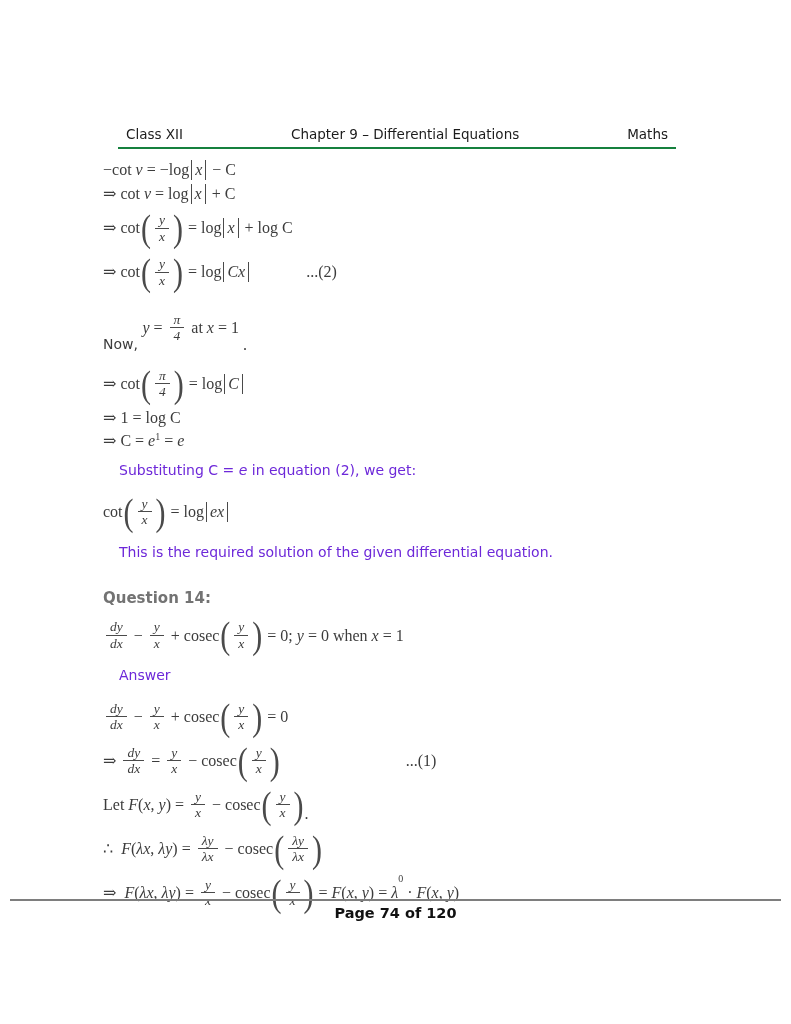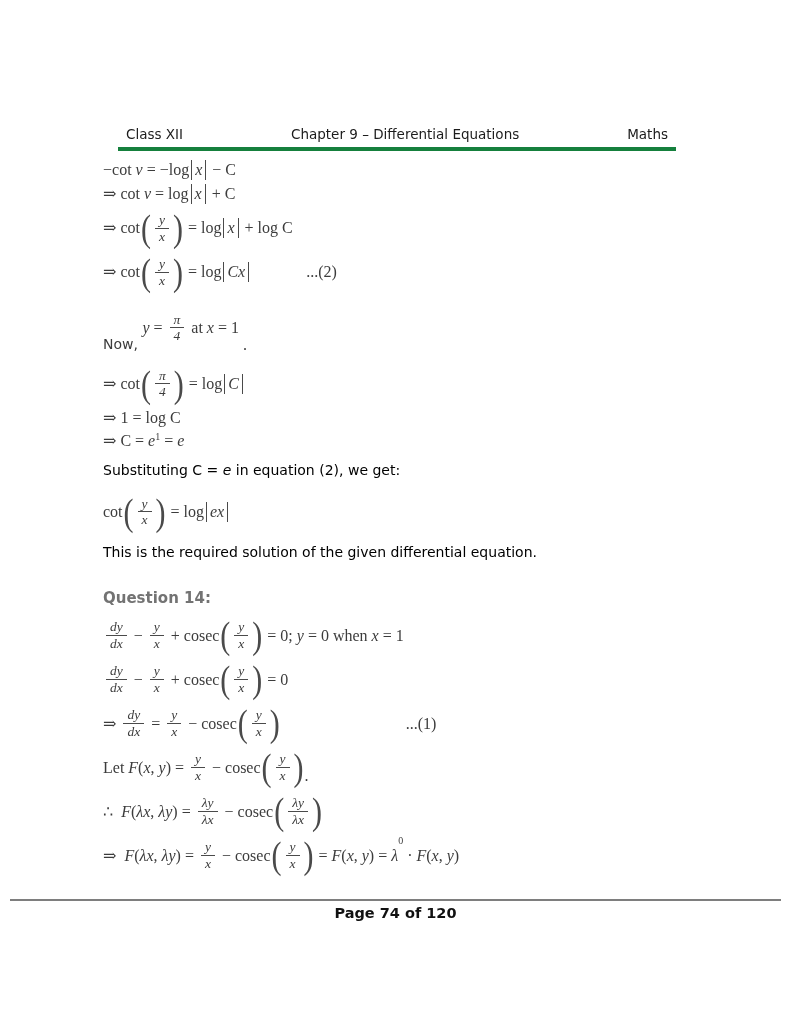--- a/index.html
+++ b/index.html
@@ -5,31 +5,31 @@
   html,body { margin:0; padding:0; background:#ffffff; }
   .page {
     position:relative; width:791px; height:1024px; background:#ffffff;
     font-family:"DejaVu Sans", sans-serif; color:#2a2a2a; overflow:hidden;
   }
   
   .header {
     position:absolute; left:118px; top:126px; width:558px;
     display:flex; justify-content:space-between; align-items:flex-end;
     font-size:13.5px; color:#1c1c1c;
-    border-bottom:4px solid #15803d; padding:0 8px 5px 8px; box-sizing:border-box;
+    border-bottom:2px solid #15803d; padding:0 8px 5px 8px; box-sizing:border-box;
   }
   
   .content { position:absolute; left:103px; top:156px; width:562px; }
   .line { display:flex; align-items:center; flex-wrap:nowrap; }
   .line.math, .line.now {
     font-family:"Liberation Serif","DejaVu Serif",serif;
     font-size:16px; color:#3c3c3c; margin:4px 0; line-height:1.2; min-height:19px;
   }
   .line.now { margin:8px 0; }
-  .line.para { font-size:14px; color:#000000; margin:12px 0; line-height:1.25; }
+  .line.para { font-size:14px; color:#6d28d9; margin:12px 16px; line-height:1.25; }
   .line.qhead { font-size:15px; font-weight:bold; color:#9a9a9a; margin:28px 0 8px 0; }
   
   .tok { white-space:pre; }
   .mt { }
   .mi { font-style:italic; }
   .st { font-family:"DejaVu Sans",sans-serif; }
   .sti { font-family:"DejaVu Sans",sans-serif; font-style:italic; }
   .now .st { align-self:flex-end; padding-bottom:3px; font-size:14px;margin-top:36px; }
   .low { align-self:flex-end; padding-bottom:2px; }
   .msup { font-size:10px; align-self:flex-start; margin-top:0px; }
@@ -203,20 +203,23 @@
             <span class="den">x</span>
           </span>
           <span class="tok bigp">)</span>
         </span>
         <span class="tok mt"> = 0; </span>
         <span class="tok mi">y</span>
         <span class="tok mt"> = 0 when </span>
         <span class="tok mi">x</span>
         <span class="tok mt"> = 1</span>
       </div>
+      <div class="line para">
+        <span class="tok st">Answer</span>
+      </div>
       <div class="line math">
         <span class="frac">
           <span class="num">dy</span>
           <span class="den">dx</span>
         </span>
         <span class="tok mt"> − </span>
         <span class="frac">
           <span class="num">y</span>
           <span class="den">x</span>
         </span>

